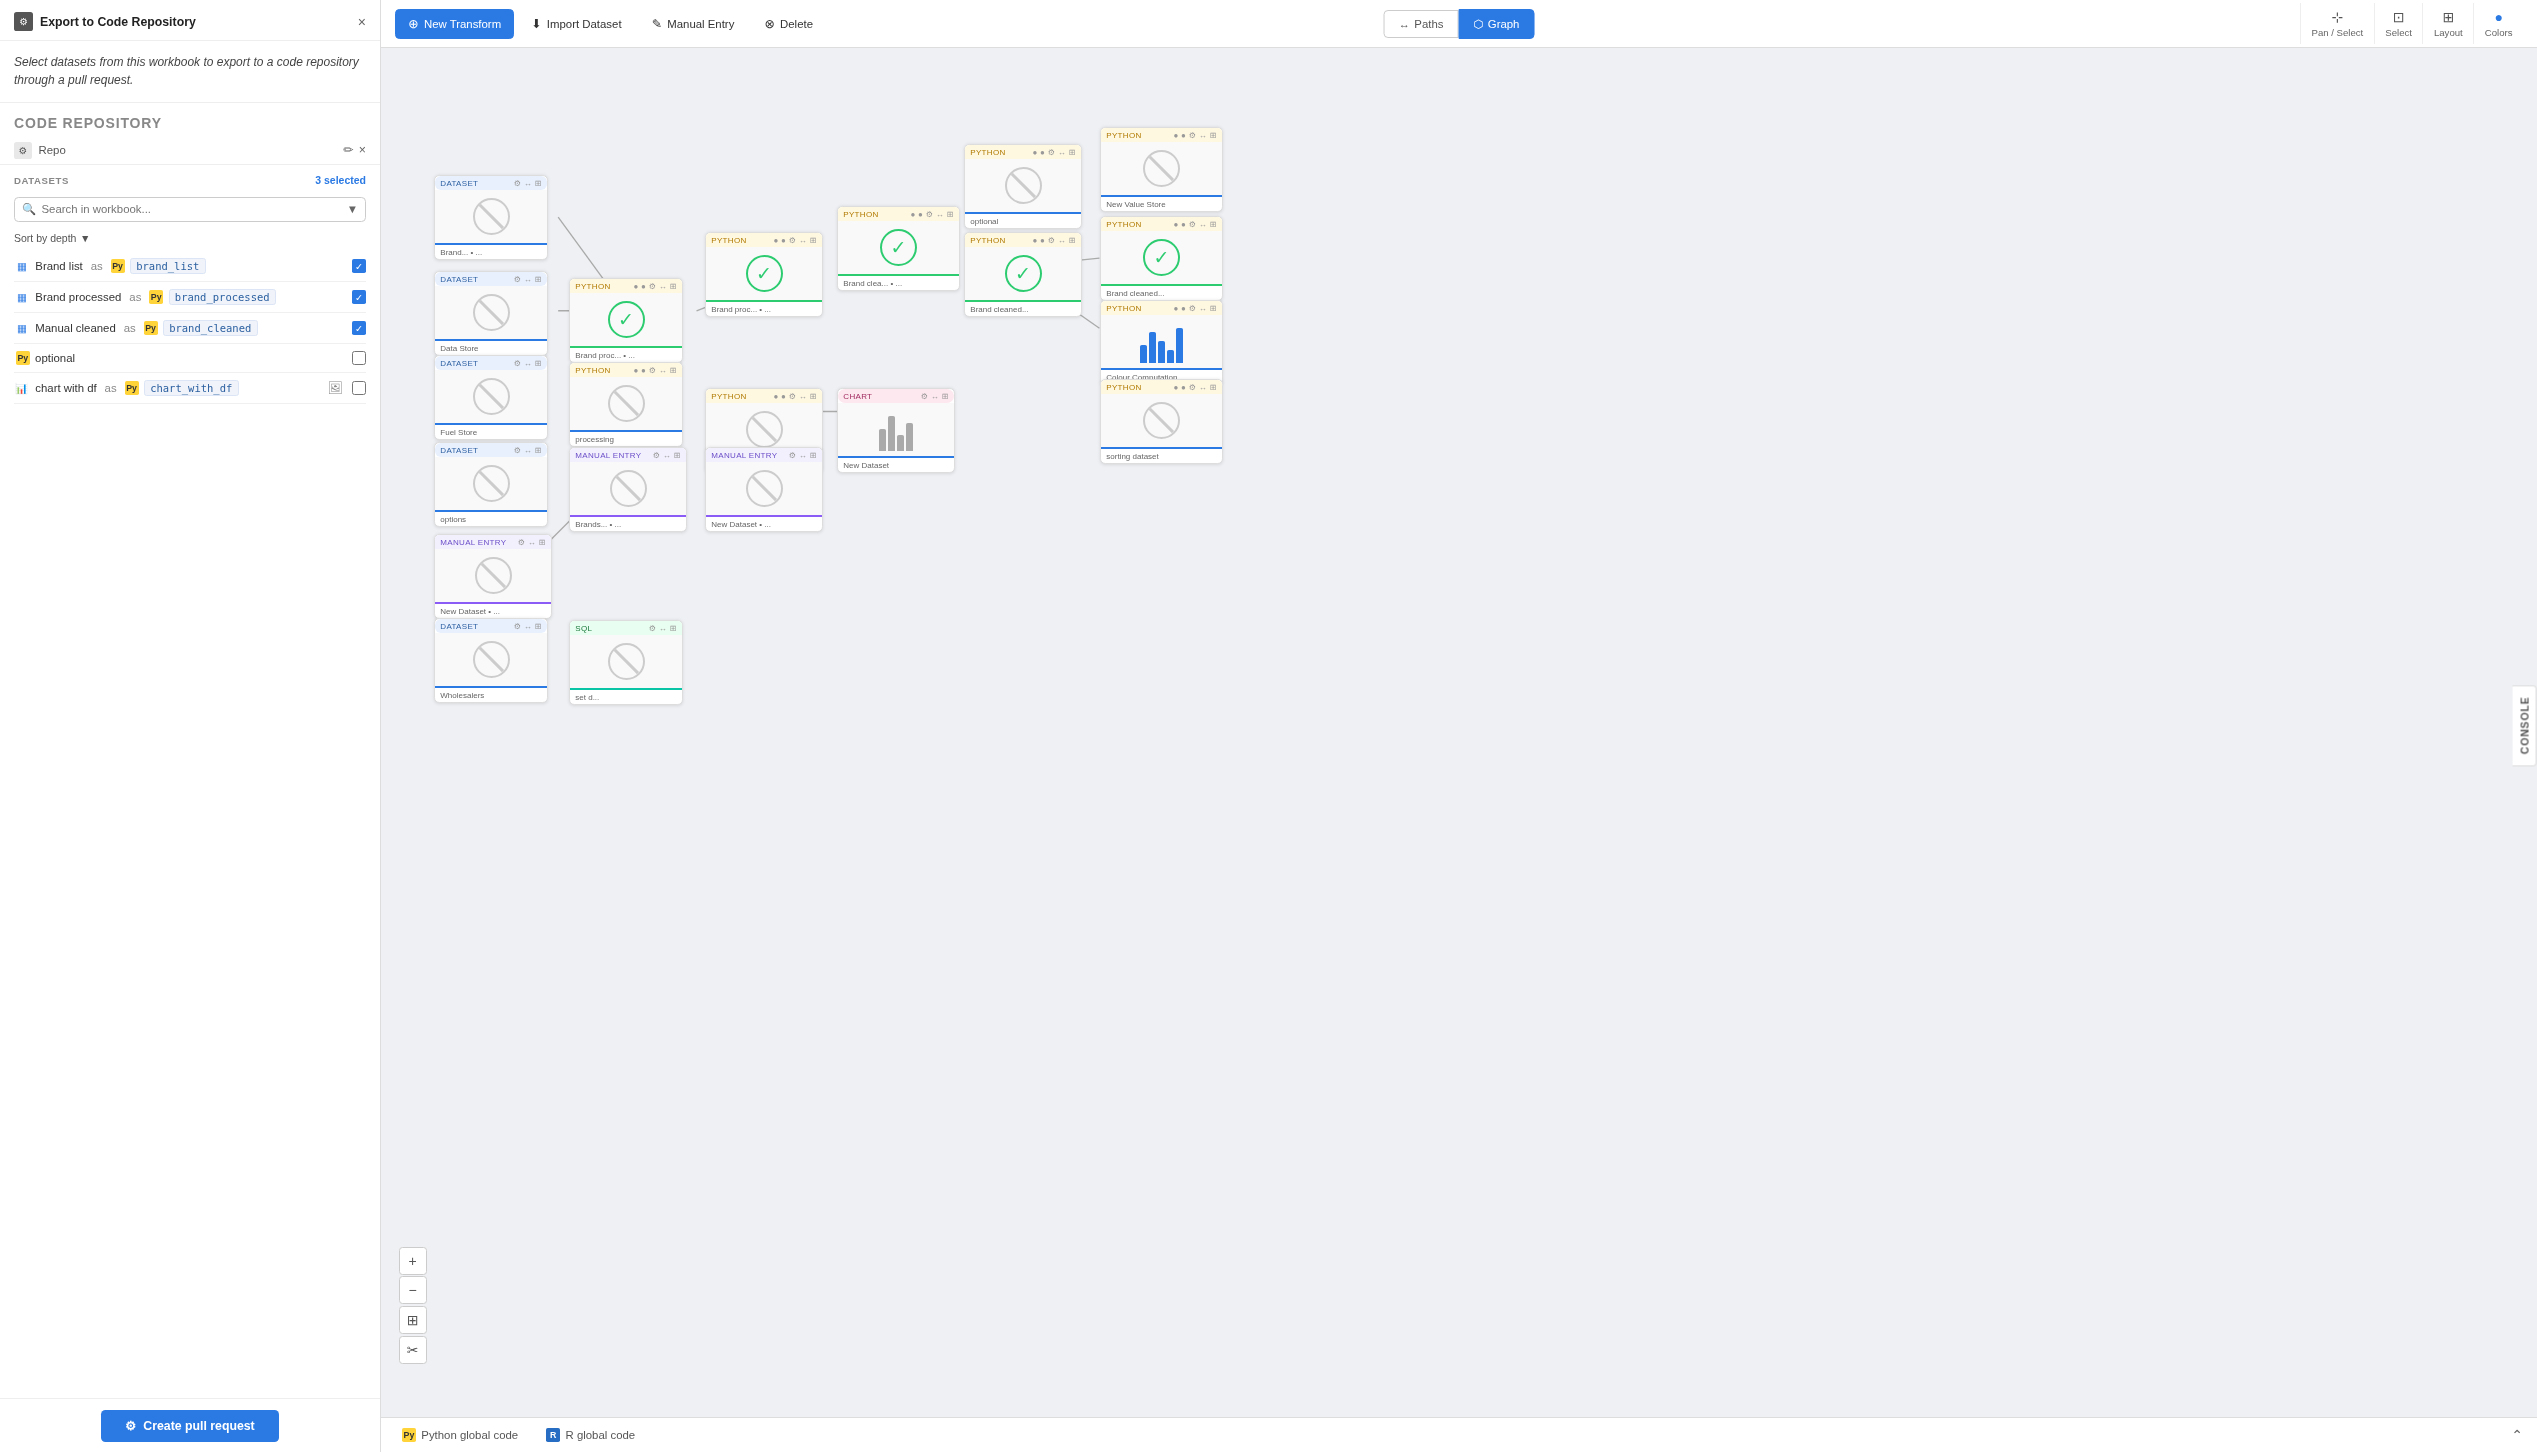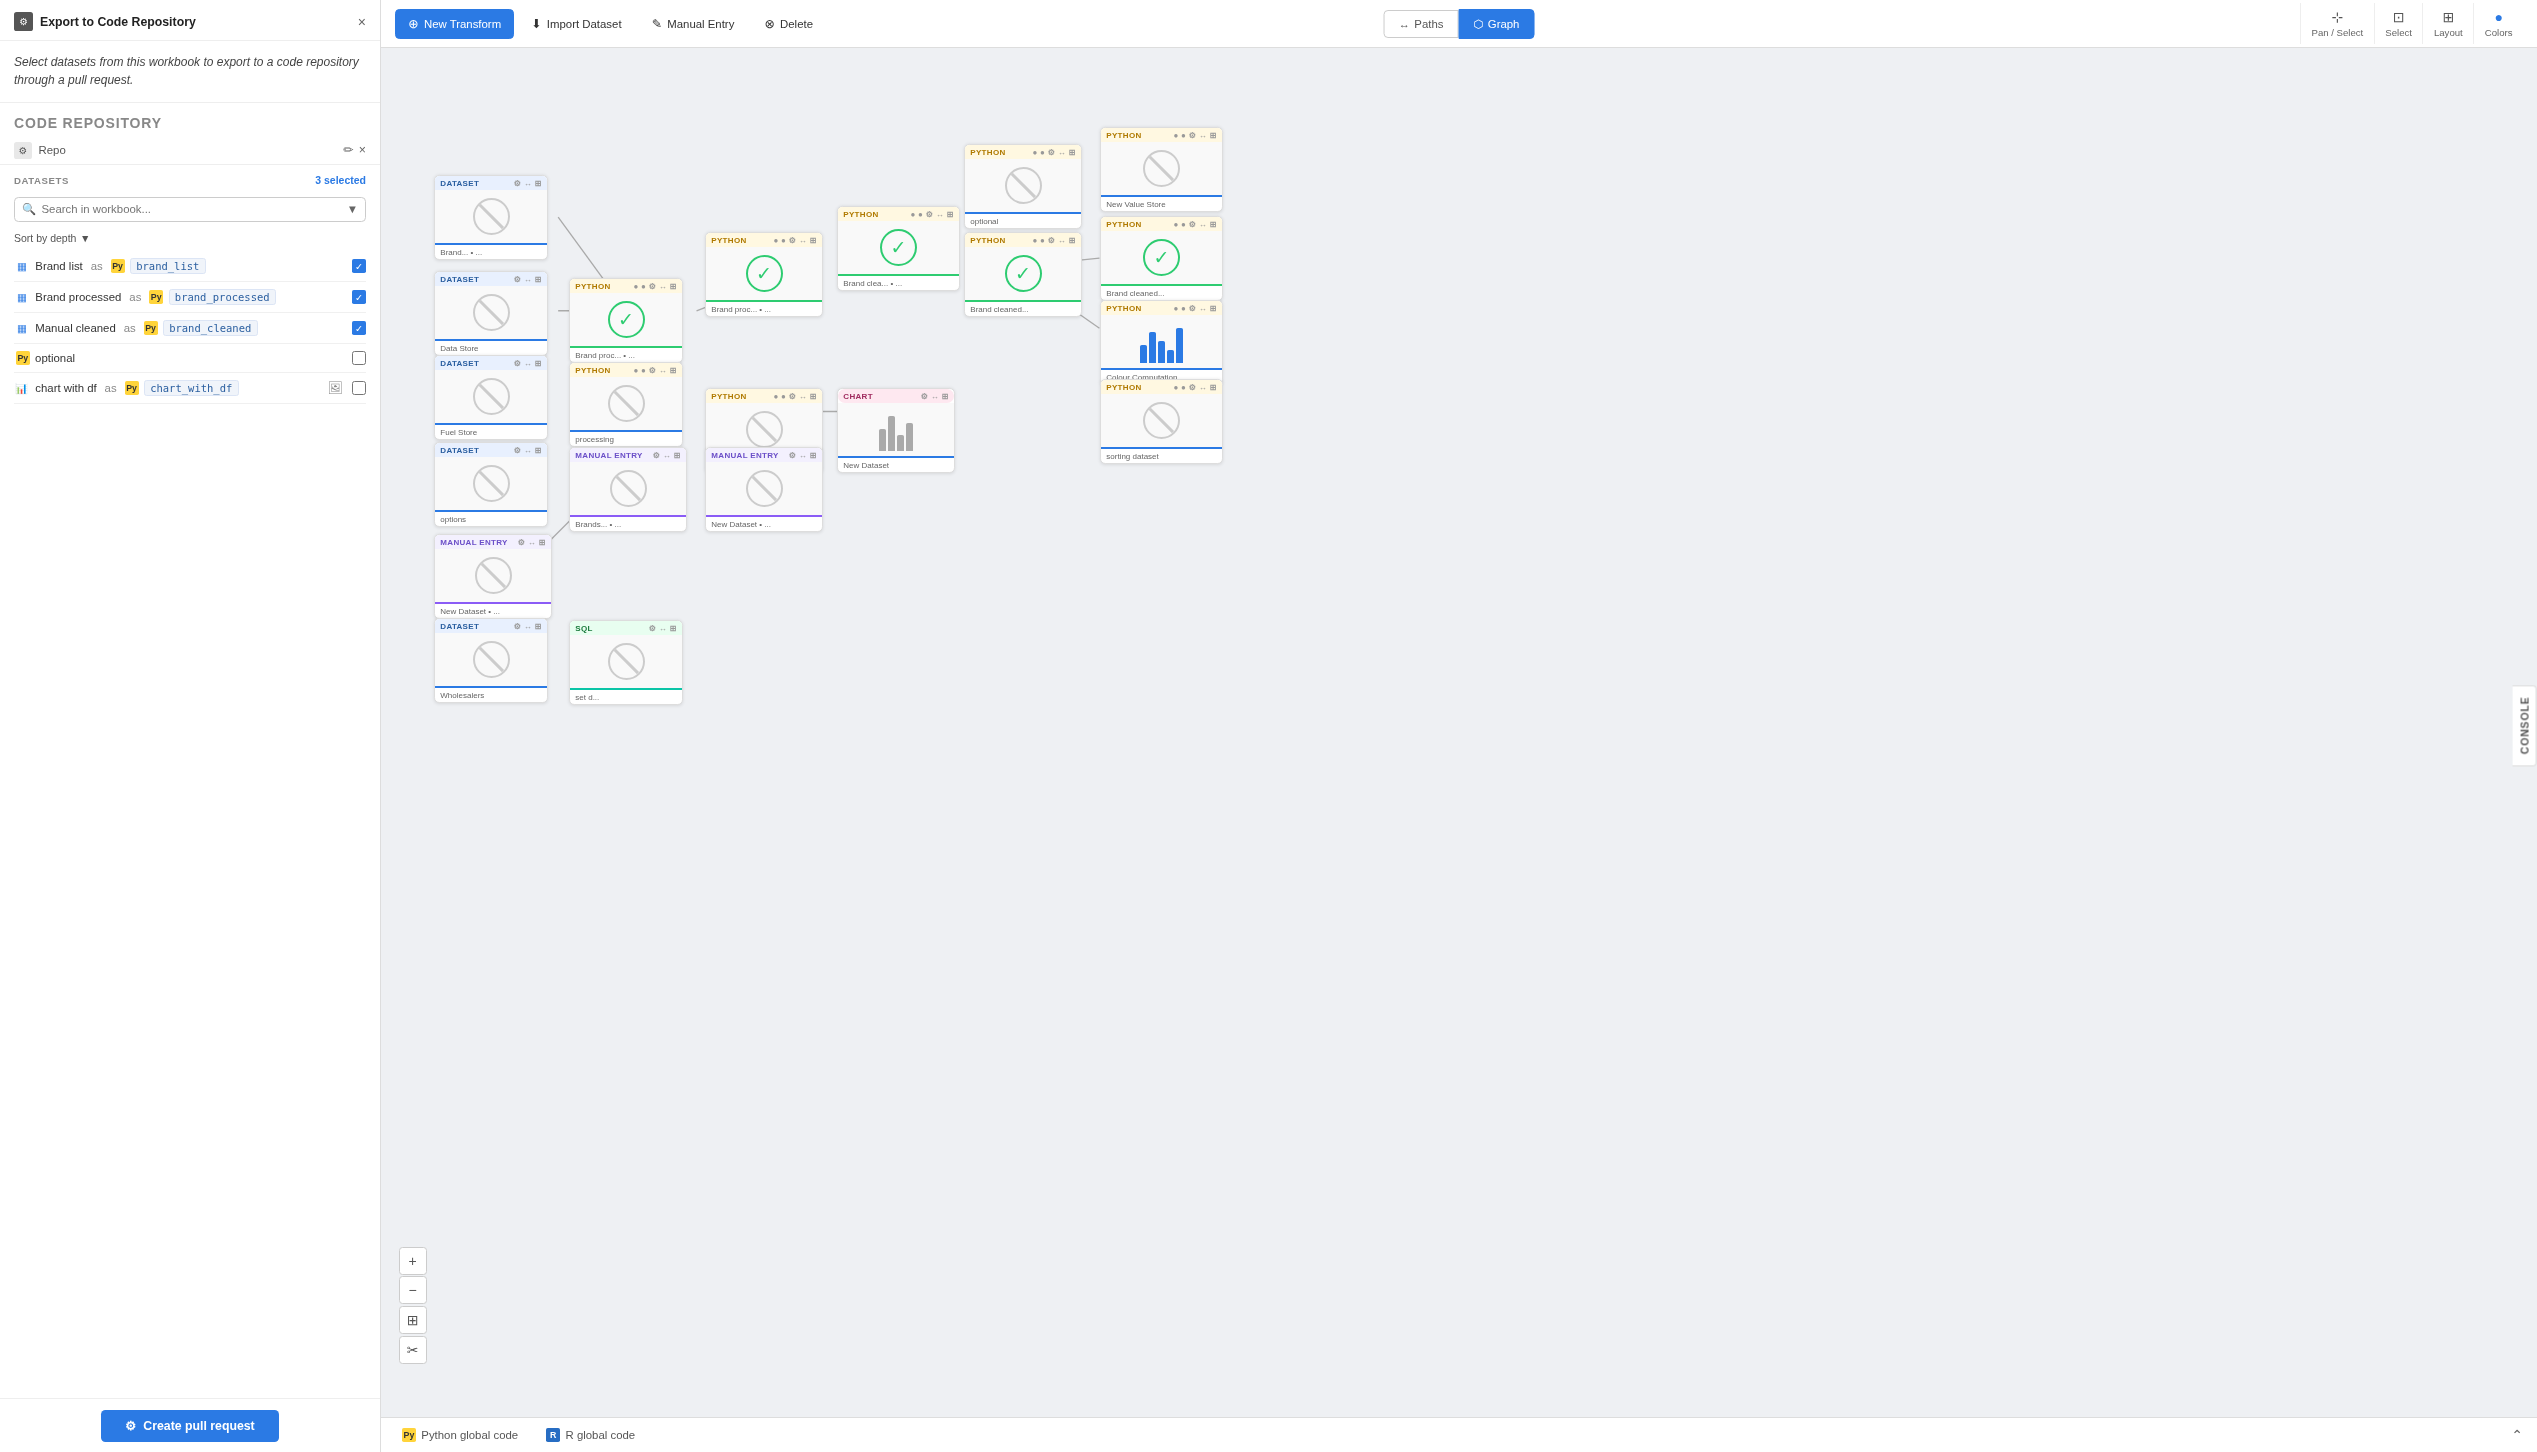--- a/index.html
+++ b/index.html
@@ -360,25 +360,25 @@
       box-shadow: 0 0.9px 3.5px rgba(0,0,0,0.1);
       overflow: hidden;
       font-size: 8.8px;
     }
     .node-header {
       display: flex;
       align-items: flex-start;
       justify-content: space-between;
       padding: 2.6px 5.3px;
       font-size: 8px;
-      font-weight: 700;
+      font-weight: 400;
       letter-spacing: 0.04em;
       text-transform: uppercase;
     }
-    .node-header.dataset { background: #e8f0fe; color: #2b5fa0; }
+    .node-header.dataset { background: #e8f0fe; color: #2b5fa0; border-radius: 6px; }
     .node-header.python { background: #fff8e1; color: #b07a00; }
     .node-header.manual { background: #f3f0fe; color: #6b4fc8; }
     .node-header.sql { background: #e8fef0; color: #1a7a3c; }
     .node-header.chart { background: #fee8f0; color: #a02b5f; border-radius: 7px; }
     .node-header-icons { display: flex; gap: 2.6px; color: #999; font-size: 8px; }
 
     .node-body {
       display: flex;
       align-items: center;
       justify-content: center;

